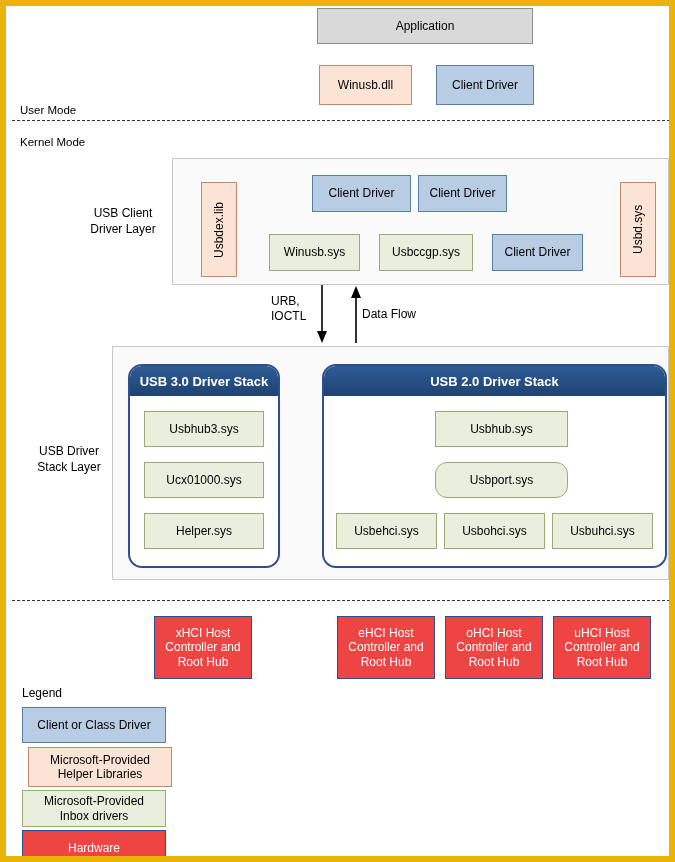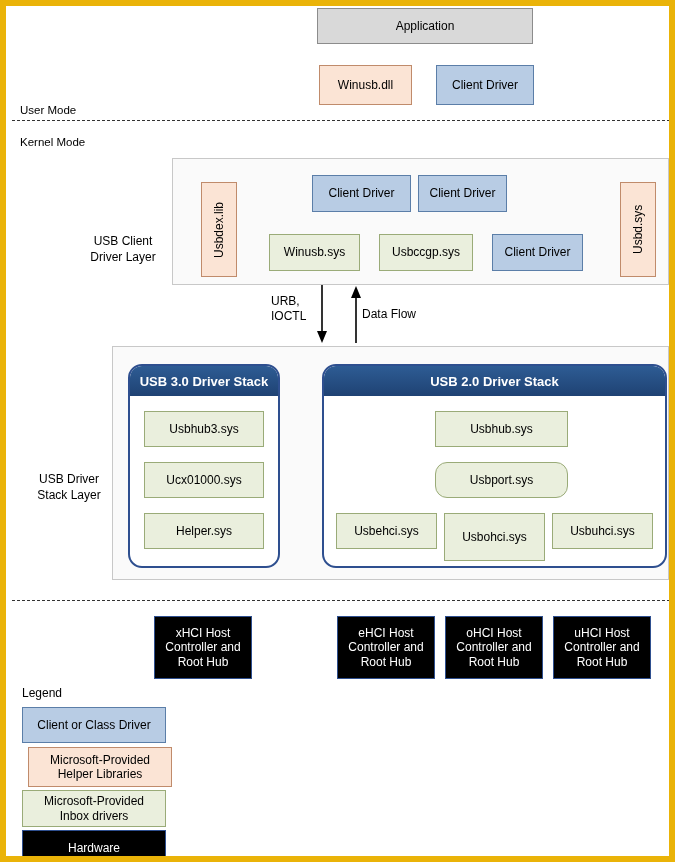--- a/index.html
+++ b/index.html
@@ -29,41 +29,40 @@
     text-align: center;
     font-size: 12px;
     line-height: 1.2;
     border: 1px solid #8c8c8c;
     padding: 2px;
   }
   .grey   { background: #d9d9d9; border-color: #8c8c8c; }
   .peach  { background: #fbe4d5; border-color: #c08b6b; margin-left: 6px; }
   .blue   { background: #b8cce4; border-color: #5b7ea8; }
   .green  { background: #eaefdd; border-color: #9aab78; }
-  .hw     { background: #000000; border-color: #2e4f8f; color: #ffffff; }
+  .hw     { background: #ef4444; border-color: #2e4f8f; color: #ffffff; }
   .vert {
     writing-mode: vertical-rl;
     transform: rotate(180deg);
   }
   .dashed-line {
     position: absolute;
     border-top: 1px dashed #333333;
     height: 0;
   }
   .mode-label {
     position: absolute;
     font-size: 11.5px;
     color: #000000;
   }
   .layer-label {
     position: absolute;
     font-size: 12px;
     text-align: center;
     line-height: 1.3;
-    margin-top: 28px;
   }
   .panel {
     position: absolute;
     box-sizing: border-box;
     border: 1px solid #c8c8c8;
     background: #fafafa;
   }
   .stack {
     position: absolute;
     box-sizing: border-box;
@@ -179,21 +178,21 @@
   </div>
   <div class="box green" style="left:429px; top:405px; width:133px; height:36px;">
     <span>Usbhub.sys</span>
   </div>
   <div class="box green" style="left:429px; top:456px; width:133px; height:36px;border-radius:12px;">
     <span>Usbport.sys</span>
   </div>
   <div class="box green" style="left:330px; top:507px; width:101px; height:36px;">
     <span>Usbehci.sys</span>
   </div>
-  <div class="box green" style="left:438px; top:507px; width:101px; height:48px;">
+  <div class="box green" style="left:438px; top:507px; width:101px; height:36px;">
     <span>Usbohci.sys</span>
   </div>
   <div class="box green" style="left:546px; top:507px; width:101px; height:36px;">
     <span>Usbuhci.sys</span>
   </div>
 
   <div class="dashed-line" style="left:6px; top:594px; width:663px;"></div>
 
   <div class="box hw" style="left:148px; top:610px; width:98px; height:63px; white-space:pre-line;">xHCI Host
 Controller and

